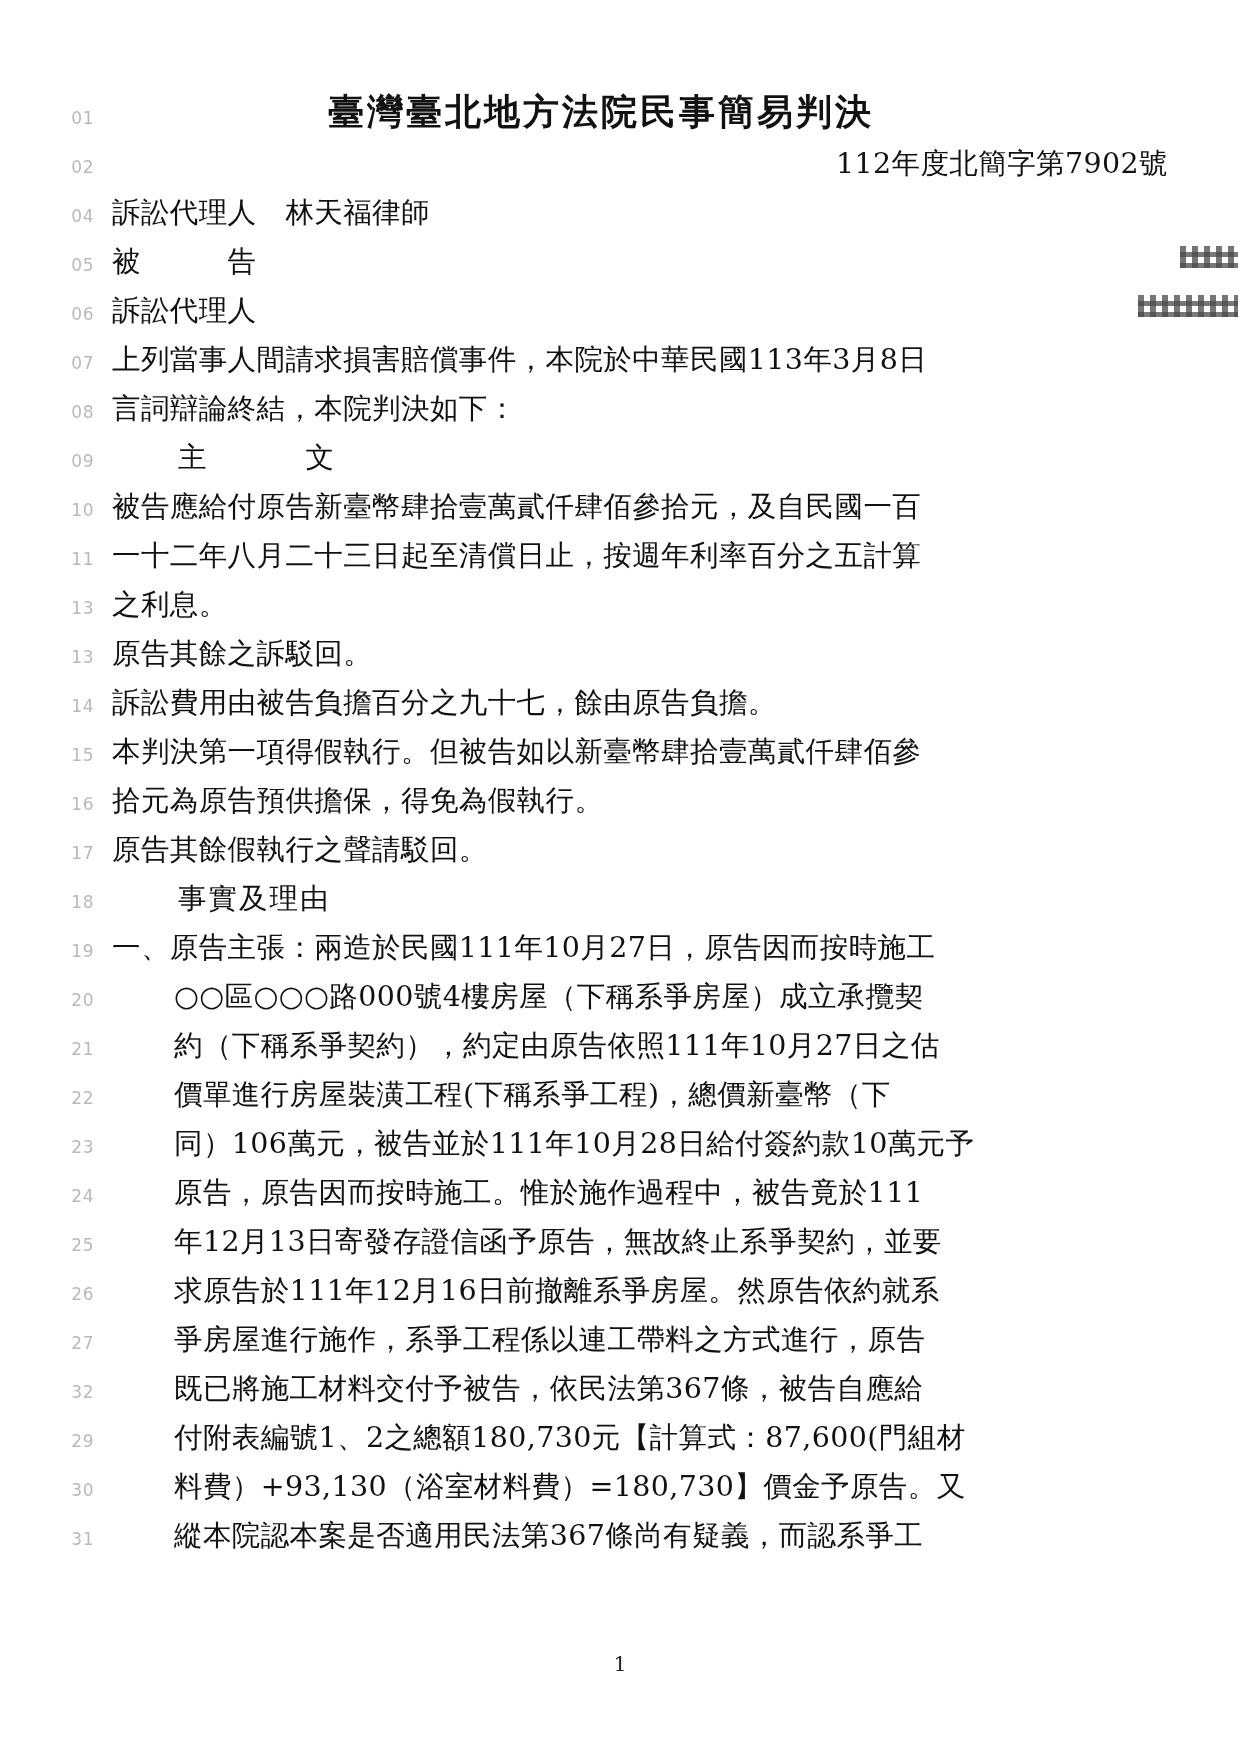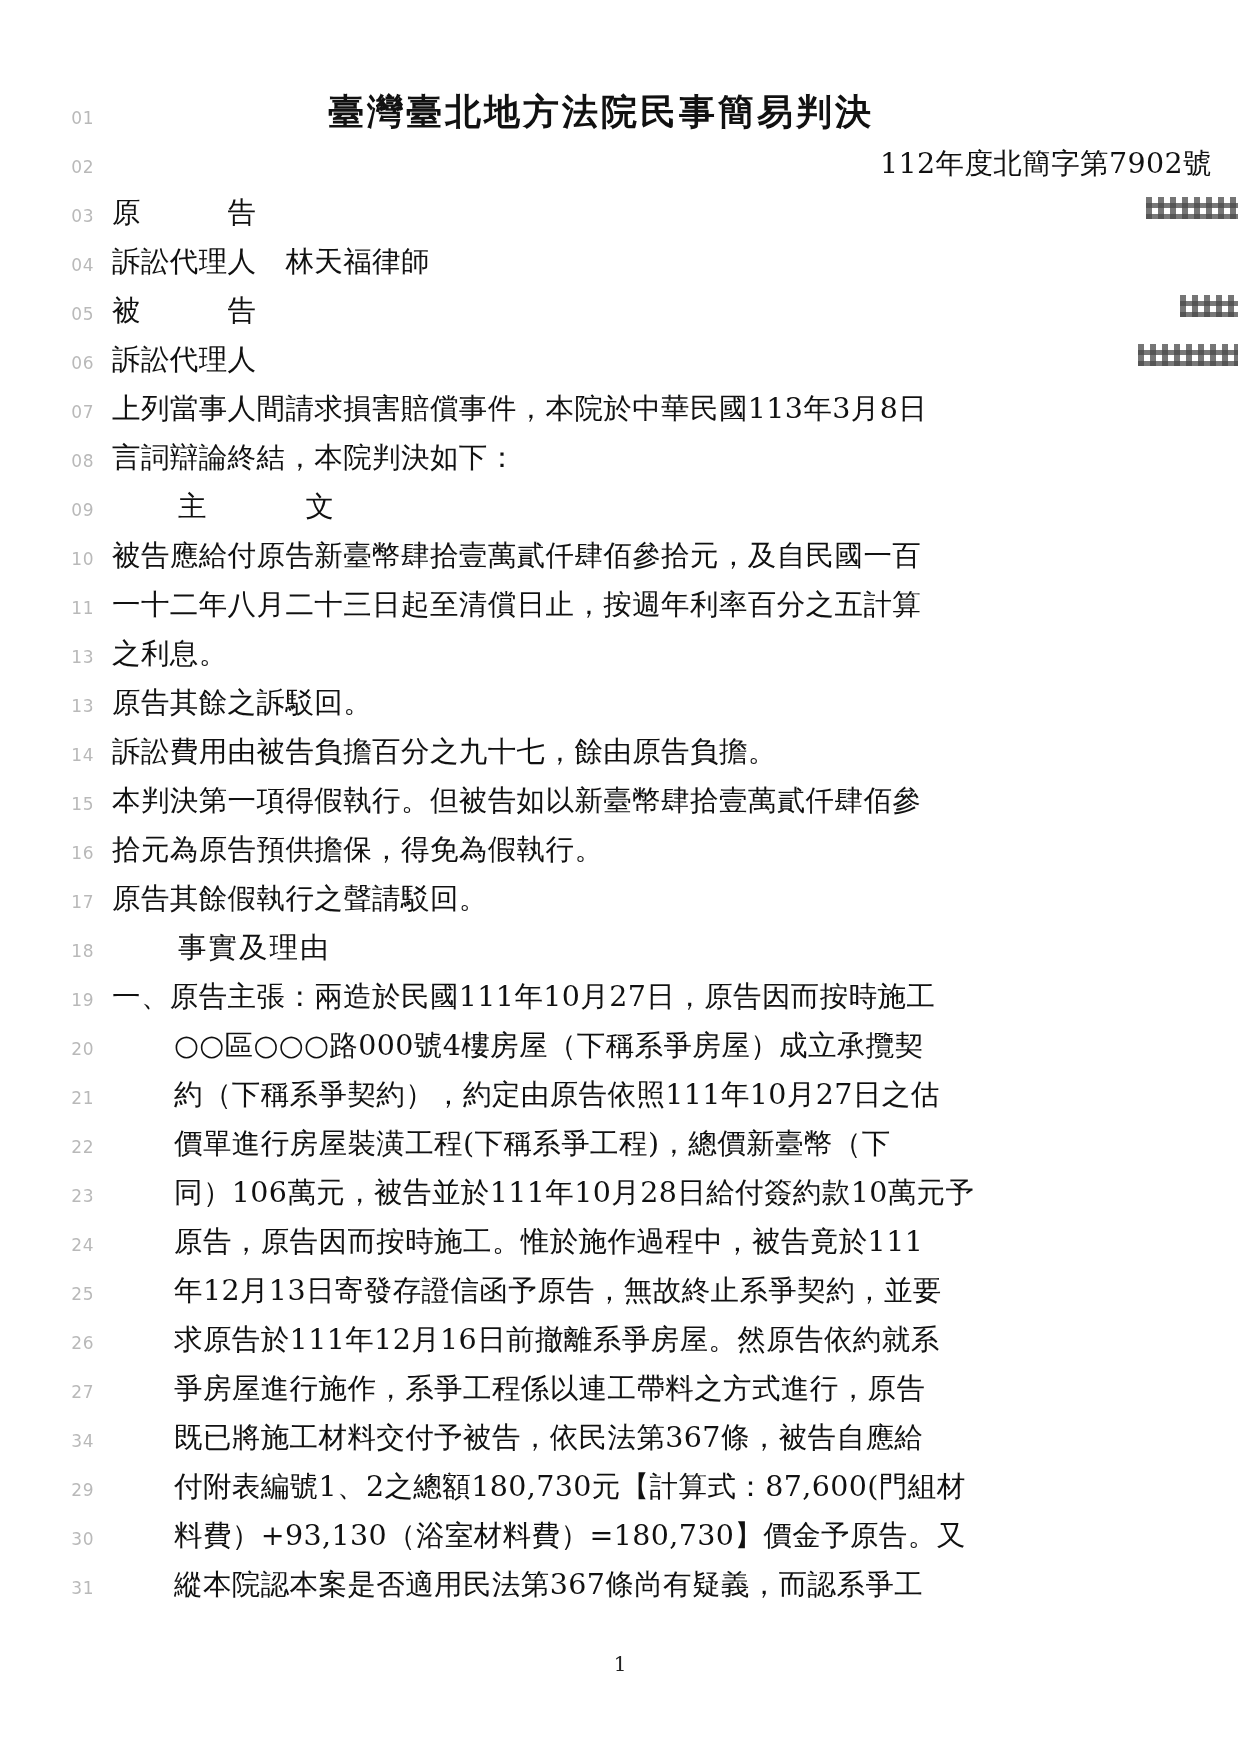--- a/index.html
+++ b/index.html
@@ -54,21 +54,21 @@
   
   .title .line-text {
     font-size: 36px;
     font-weight: 700;
     text-align: center;
     padding-right: 150px;
     letter-spacing: 3px;
   }
   .right .line-text {
     text-align: right;
-    padding-right: 28px;
+    padding-right: 72px;
     font-size: 28.5px;
   }
   .center-head .line-text {
     padding-left: 66px;
     letter-spacing: 14px;
   }
   .indent1 .line-text {
     padding-left: 0px;
   }
   .indent2 .line-text {
@@ -112,25 +112,20 @@
   <div class="doc-body" id="doc-body">
       <div class="line title">
         <span class="line-no">01</span>
         <span class="line-text">臺灣臺北地方法院民事簡易判決</span>
       </div>
       <div class="line right">
         <span class="line-no">02</span>
         <span class="line-text">112年度北簡字第7902號</span>
       </div>
       <div class="line party indent1">
-        <span class="line-no">03</span>
-        <span class="line-text">原　　　告　</span>
-        <span class="redact w1"></span>
-      </div>
-      <div class="line party indent1">
         <span class="line-no">04</span>
         <span class="line-text">訴訟代理人　林天福律師</span>
       </div>
       <div class="line party indent1">
         <span class="line-no">05</span>
         <span class="line-text">被　　　告　</span>
         <span class="redact w2"></span>
       </div>
       <div class="line party indent1">
         <span class="line-no">06</span>
@@ -215,21 +210,21 @@
       </div>
       <div class="line indent2">
         <span class="line-no">26</span>
         <span class="line-text">求原告於111年12月16日前撤離系爭房屋。然原告依約就系</span>
       </div>
       <div class="line indent2">
         <span class="line-no">27</span>
         <span class="line-text">爭房屋進行施作，系爭工程係以連工帶料之方式進行，原告</span>
       </div>
       <div class="line indent2">
-        <span class="line-no">34</span>
+        <span class="line-no">32</span>
         <span class="line-text">既已將施工材料交付予被告，依民法第367條，被告自應給</span>
       </div>
       <div class="line indent2">
         <span class="line-no">29</span>
         <span class="line-text">付附表編號1、2之總額180,730元【計算式：87,600(門組材</span>
       </div>
       <div class="line indent2">
         <span class="line-no">30</span>
         <span class="line-text">料費）+93,130（浴室材料費）=180,730】價金予原告。又</span>
       </div>

